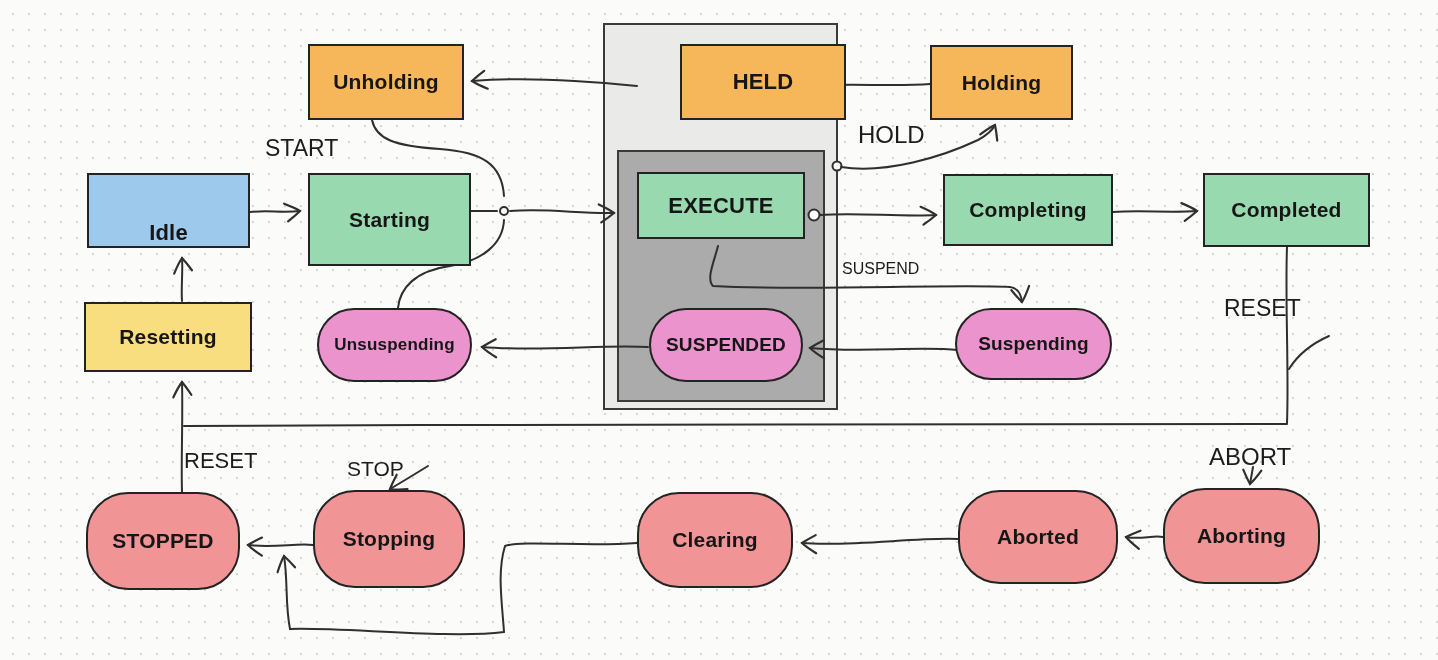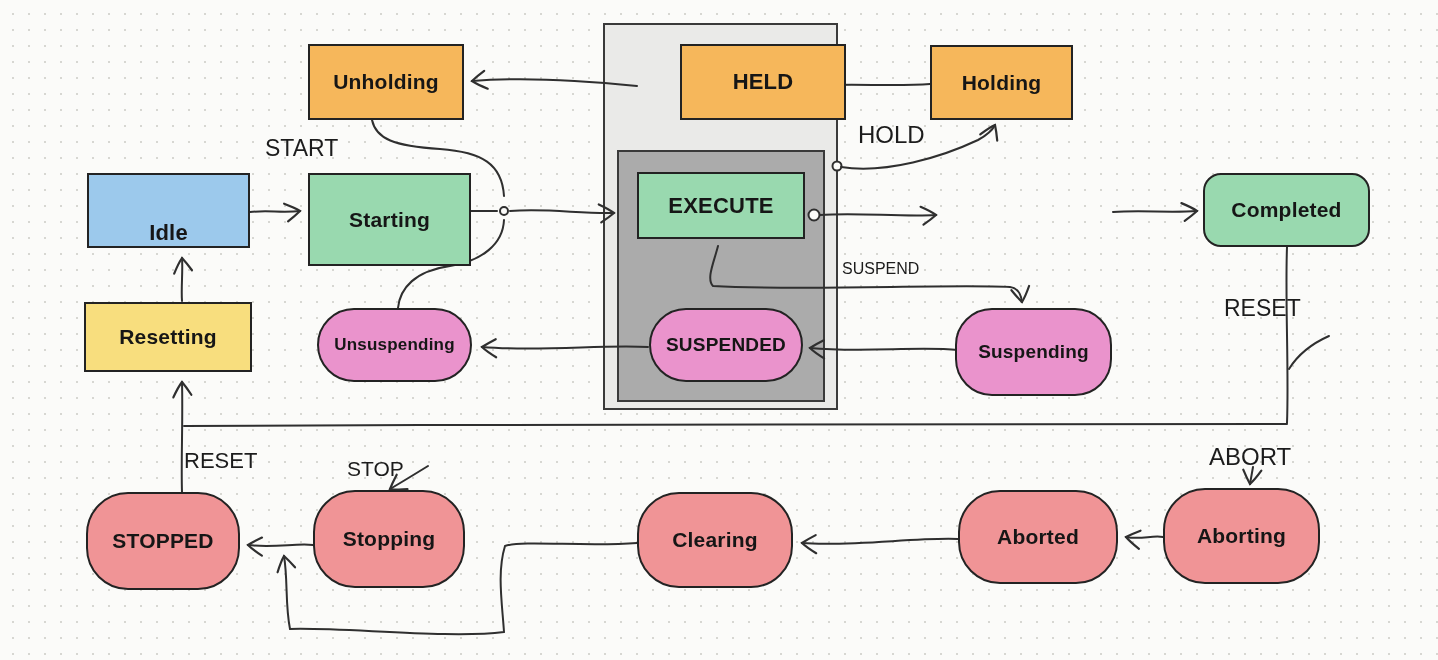--- a/index.html
+++ b/index.html
@@ -123,34 +123,37 @@
 
   <div class="state" style="left: 87px; top: 173px; width: 163px; height: 75px; font-size: 22px; background-color: rgb(156, 201, 236); align-items: flex-end;">
     <span class="lbl">Idle</span>
   </div>
   <div class="state" style="left: 308px; top: 173px; width: 163px; height: 93px; font-size: 21px; background-color: rgb(153, 217, 175);">
     <span class="lbl">Starting</span>
   </div>
   <div class="state" style="left: 637px; top: 172px; width: 168px; height: 67px; font-size: 22px; background-color: rgb(153, 217, 175);">
     <span class="lbl">EXECUTE</span>
   </div>
-  <div class="state" style="left: 1203px; top: 173px; width: 167px; height: 74px; font-size: 21px; background-color: rgb(153, 217, 175); border-radius: 18px;">
+  <div class="state" style="left: 943px; top: 174px; width: 170px; height: 72px; font-size: 21px; background-color: rgb(153, 217, 175);">
+    <span class="lbl">Completing</span>
+  </div>
+  <div class="state" style="left: 1203px; top: 173px; width: 167px; height: 74px; font-size: 21px; background-color: rgb(153, 217, 175);">
     <span class="lbl">Completed</span>
   </div>
 
   <div class="state" style="left: 84px; top: 302px; width: 168px; height: 70px; font-size: 21px; background-color: rgb(248, 222, 126);">
     <span class="lbl">Resetting</span>
   </div>
   <div class="state pill" style="left: 317px; top: 308px; width: 155px; height: 74px; font-size: 17px; background-color: rgb(234, 147, 204);">
     <span class="lbl">Unsuspending</span>
   </div>
   <div class="state pill" style="left: 649px; top: 308px; width: 154px; height: 74px; font-size: 19px; background-color: rgb(234, 147, 204);">
     <span class="lbl">SUSPENDED</span>
   </div>
-  <div class="state pill" style="left: 955px; top: 308px; width: 157px; height: 88px; font-size: 19px; background-color: rgb(234, 147, 204);">
+  <div class="state pill" style="left: 955px; top: 308px; width: 157px; height: 72px; font-size: 19px; background-color: rgb(234, 147, 204);">
     <span class="lbl">Suspending</span>
   </div>
 
   <div class="state round" style="left: 86px; top: 492px; width: 154px; height: 98px; font-size: 21px; background-color: rgb(240, 148, 150);">
     <span class="lbl">STOPPED</span>
   </div>
   <div class="state round" style="left: 313px; top: 490px; width: 152px; height: 98px; font-size: 21px; background-color: rgb(240, 148, 150);">
     <span class="lbl">Stopping</span>
   </div>
   <div class="state round" style="left: 637px; top: 492px; width: 156px; height: 96px; font-size: 21px; background-color: rgb(240, 148, 150);">

